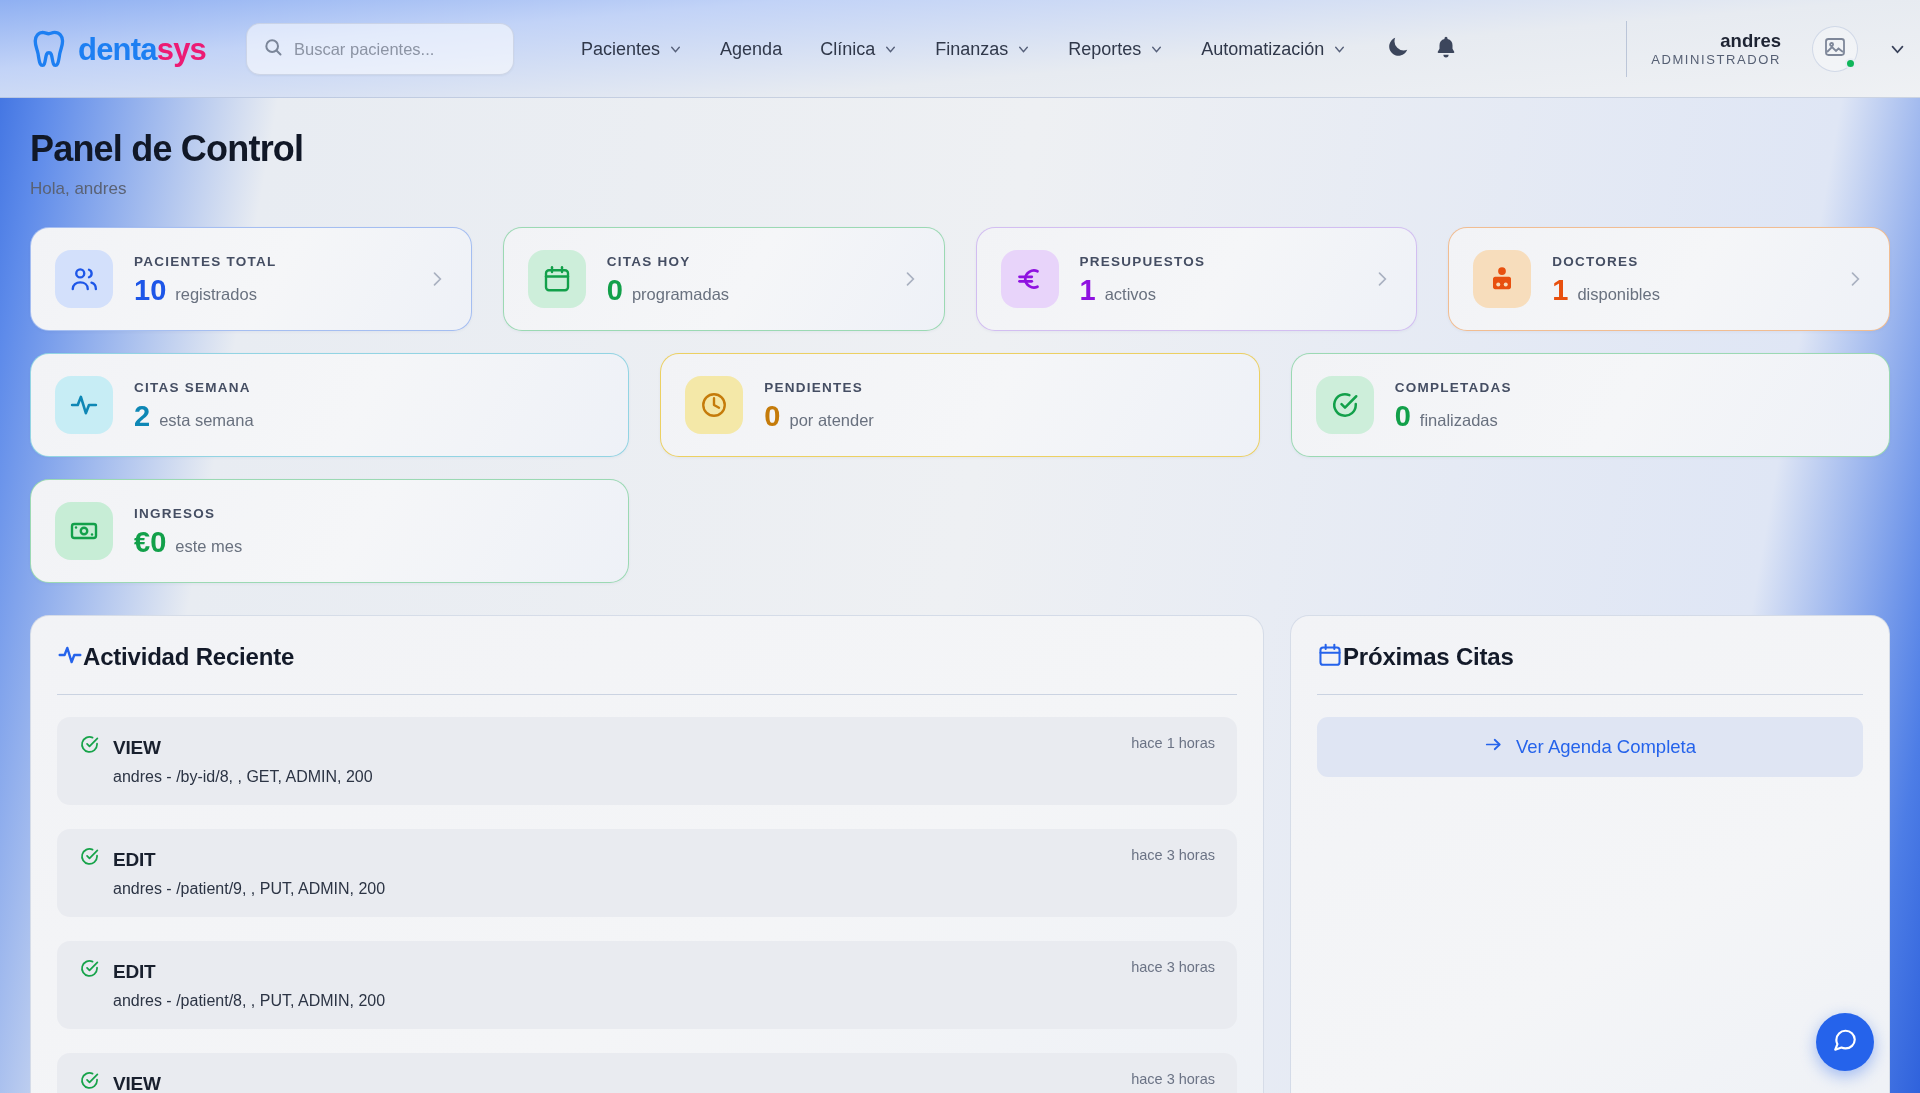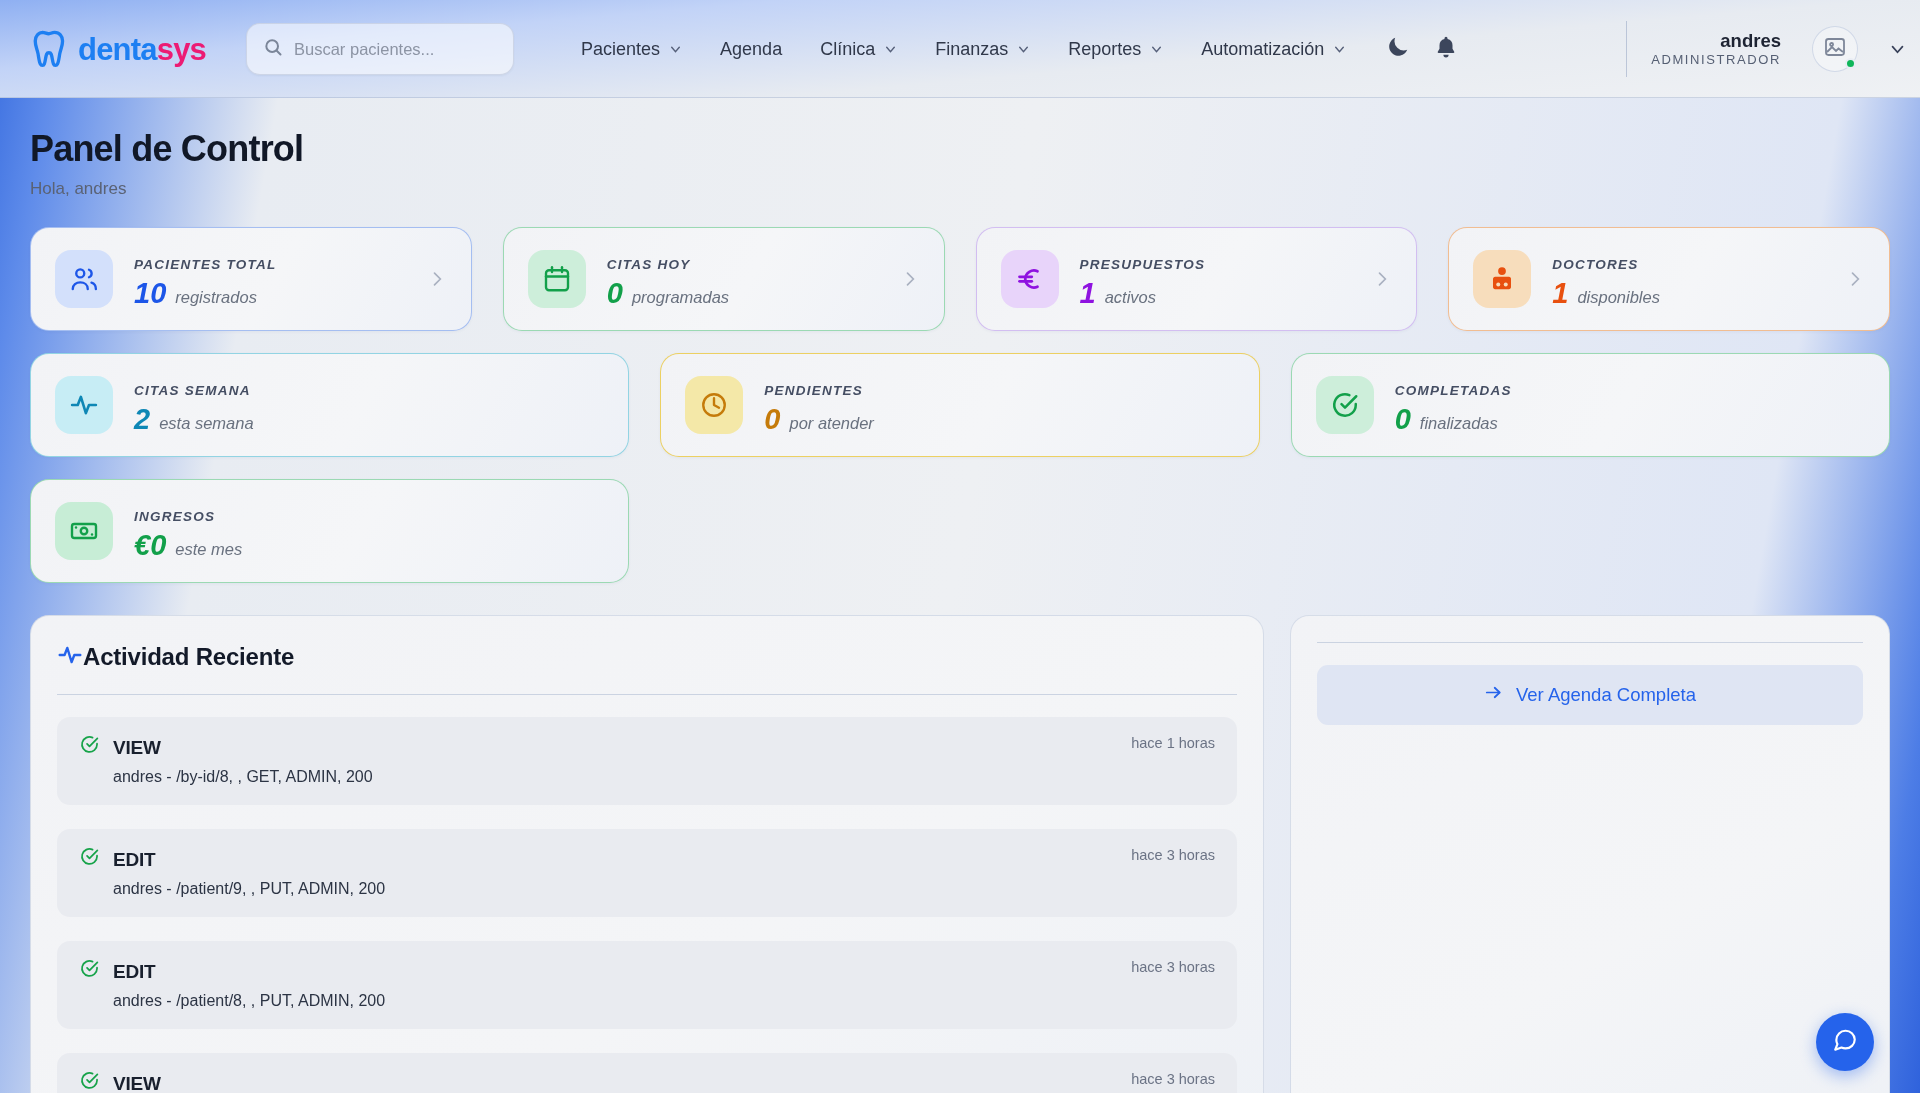--- a/index.html
+++ b/index.html
@@ -119,27 +119,26 @@
   
   .cards-row { display: flex; gap: 31px; margin-top: 28px; }
   .cards-row.second { margin-top: 22px; }
   .card {
     flex: 1;
     background: linear-gradient(120deg, #f2f3f6 0%, #f5f6f8 55%, #eef1f7 100%);
     border-radius: 19px;
     border: 1px solid rgba(185,196,216,0.5);
     padding: 22px 24px;
     display: flex;
-    align-items: flex-end;
+    align-items: center;
     gap: 21px;
     position: relative;
     min-height: 104px;
     box-shadow: 0 1px 3px rgba(70,90,130,0.06);
     cursor: pointer;
-    font-style: italic;
   }
   .card.w-three { flex: 0 0 calc((100% - 62px) / 3); }
   .card.w-third-solo { flex: 0 0 calc((100% - 62px) / 3); }
   .card-ico {
     width: 58px; height: 58px;
     border-radius: 16px;
     display: flex; align-items: center; justify-content: center;
     flex: 0 0 auto;
   }
   .card-ico svg { width: 30px; height: 30px; }
@@ -552,20 +551,31 @@
                 <polyline points="21 5 12 14.1 9.2 11.3"></polyline>
               </svg>
           </span>
           <span class="act-action">VIEW</span>
         </div>
         <div class="act-time">hace 3 horas</div>
       </div>
     </div>
 
     <div class="panel right">
+      <div class="panel-head">
+        <span>
+          <svg viewBox="0 0 24 24" fill="none" stroke="currentColor" stroke-width="1.9" stroke-linecap="round" stroke-linejoin="round">
+              <rect x="3.2" y="5" width="17.6" height="16" rx="2.4"></rect>
+              <line x1="3.2" y1="10" x2="20.8" y2="10"></line>
+              <line x1="8" y1="2.6" x2="8" y2="6.4"></line>
+              <line x1="16" y1="2.6" x2="16" y2="6.4"></line>
+            </svg>
+        </span>
+        <span class="panel-title">Próximas Citas</span>
+      </div>
       <div class="panel-rule"></div>
 
       <div class="ver-agenda">
         <span>
           <svg viewBox="0 0 24 24" fill="none" stroke="currentColor" stroke-width="2.2" stroke-linecap="round" stroke-linejoin="round">
               <line x1="3.5" y1="12" x2="19.5" y2="12"></line>
               <polyline points="13.5 6 19.8 12 13.5 18"></polyline>
             </svg>
         </span>
         <span>Ver Agenda Completa</span>

